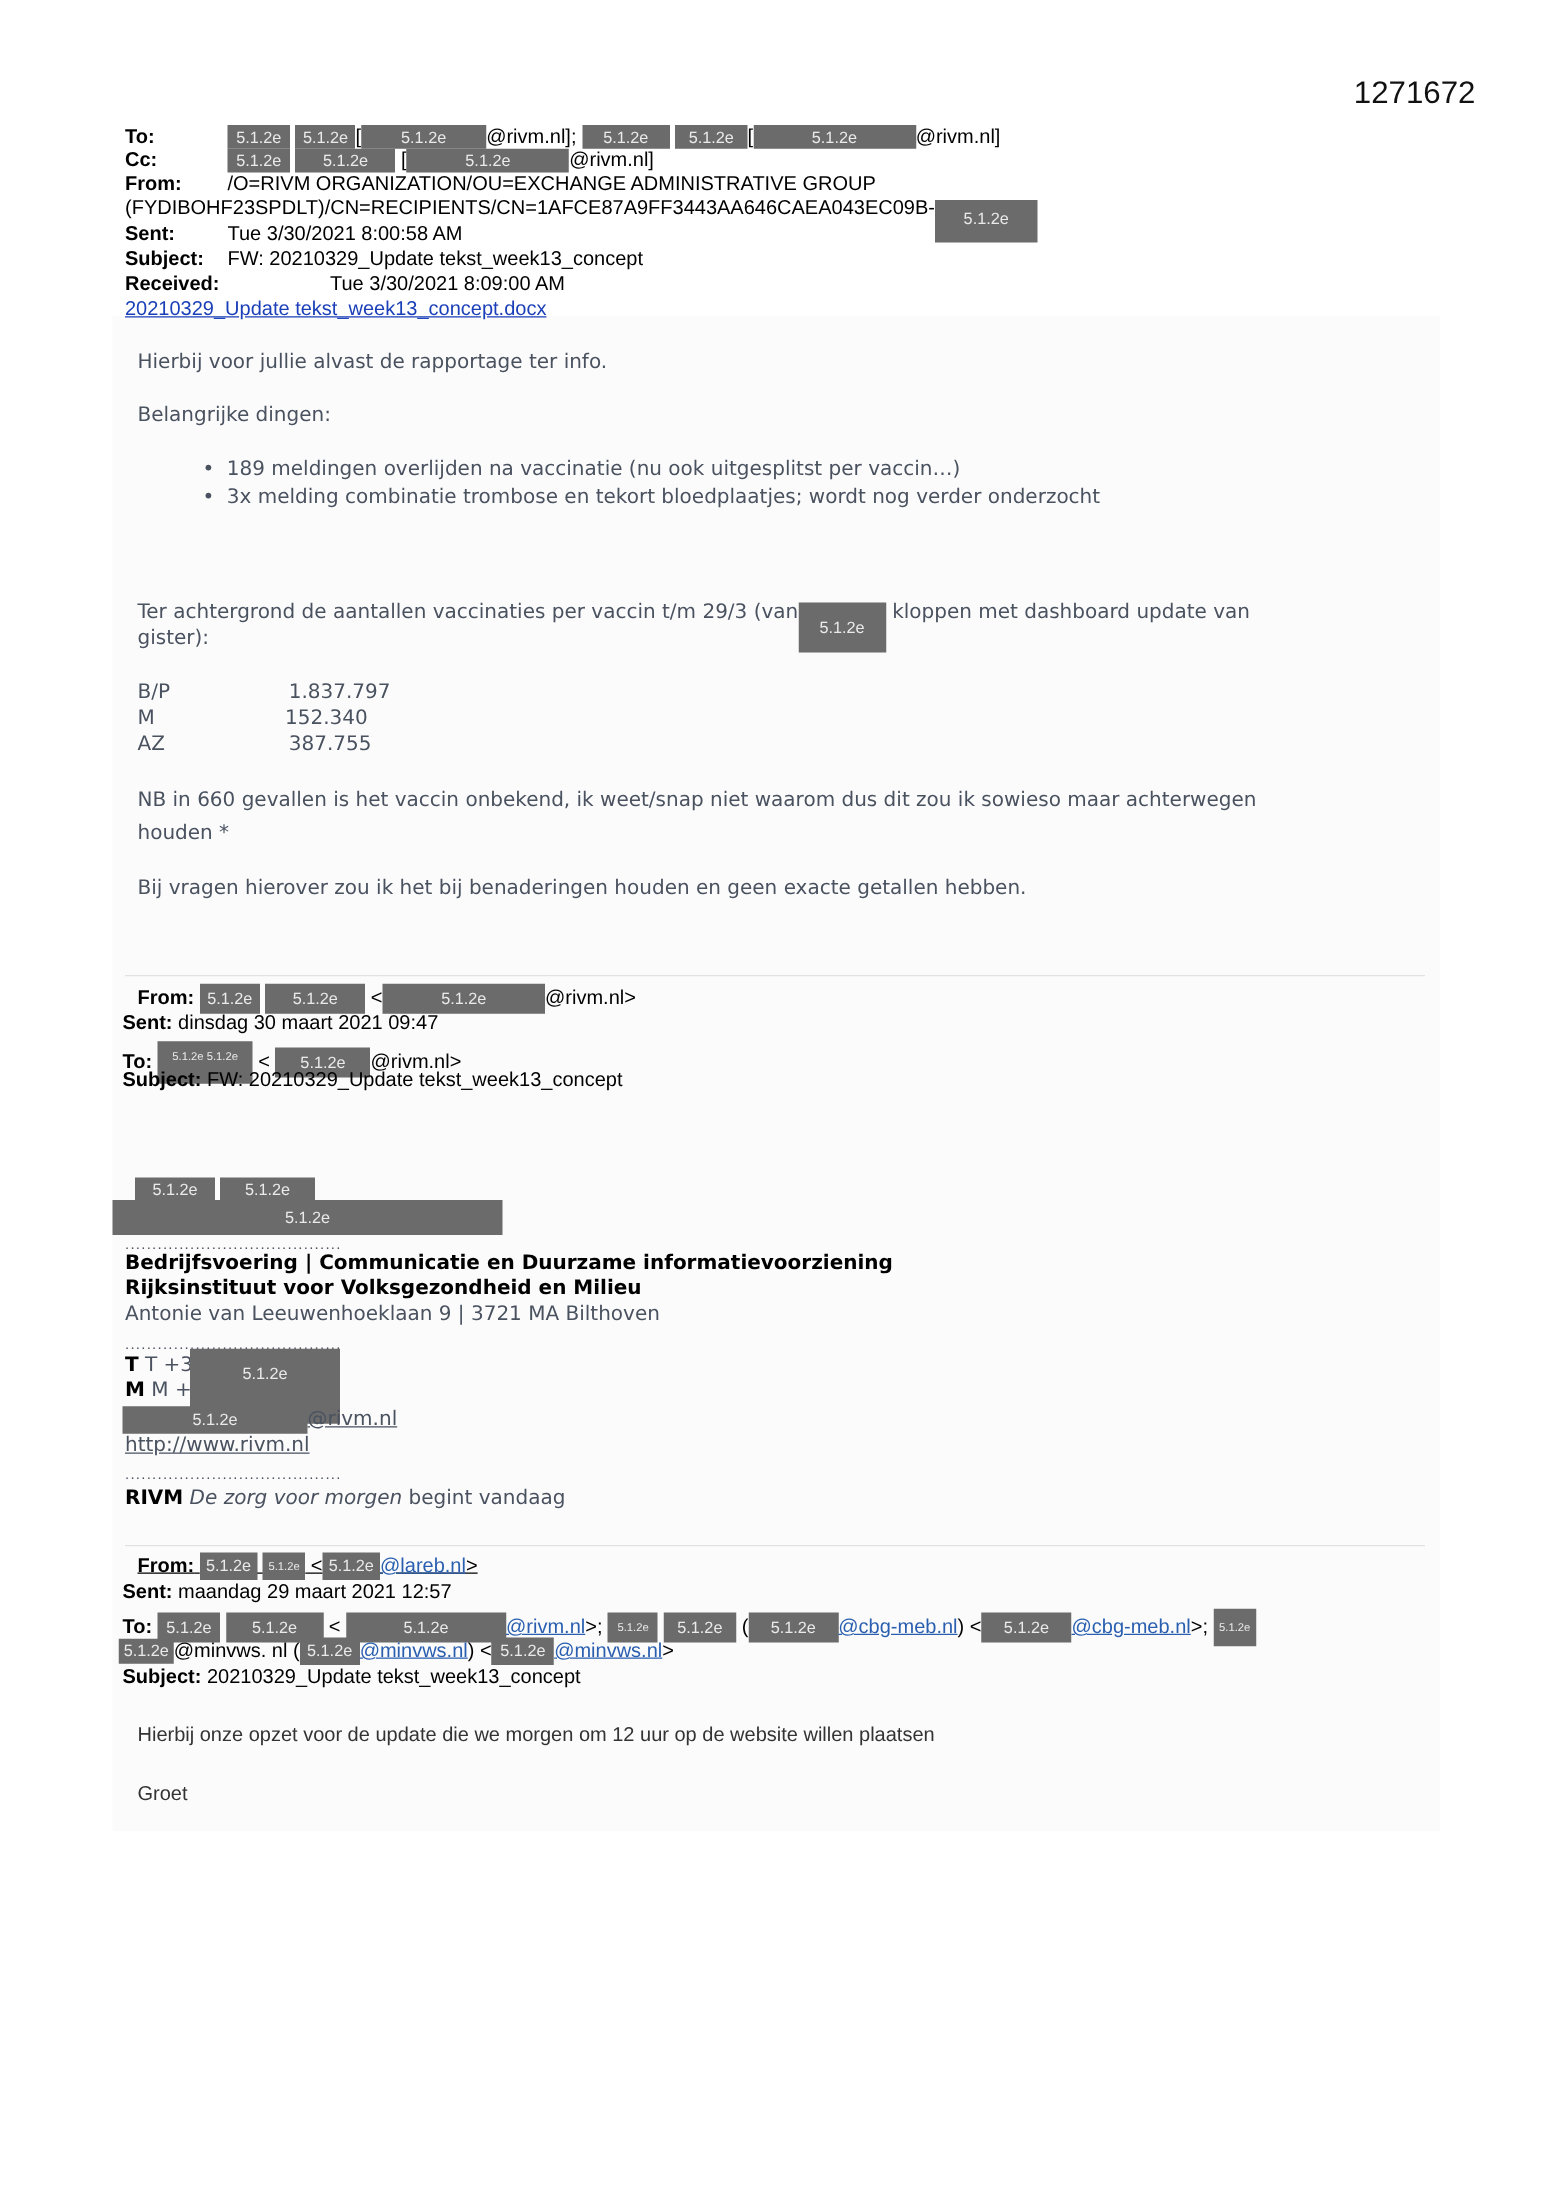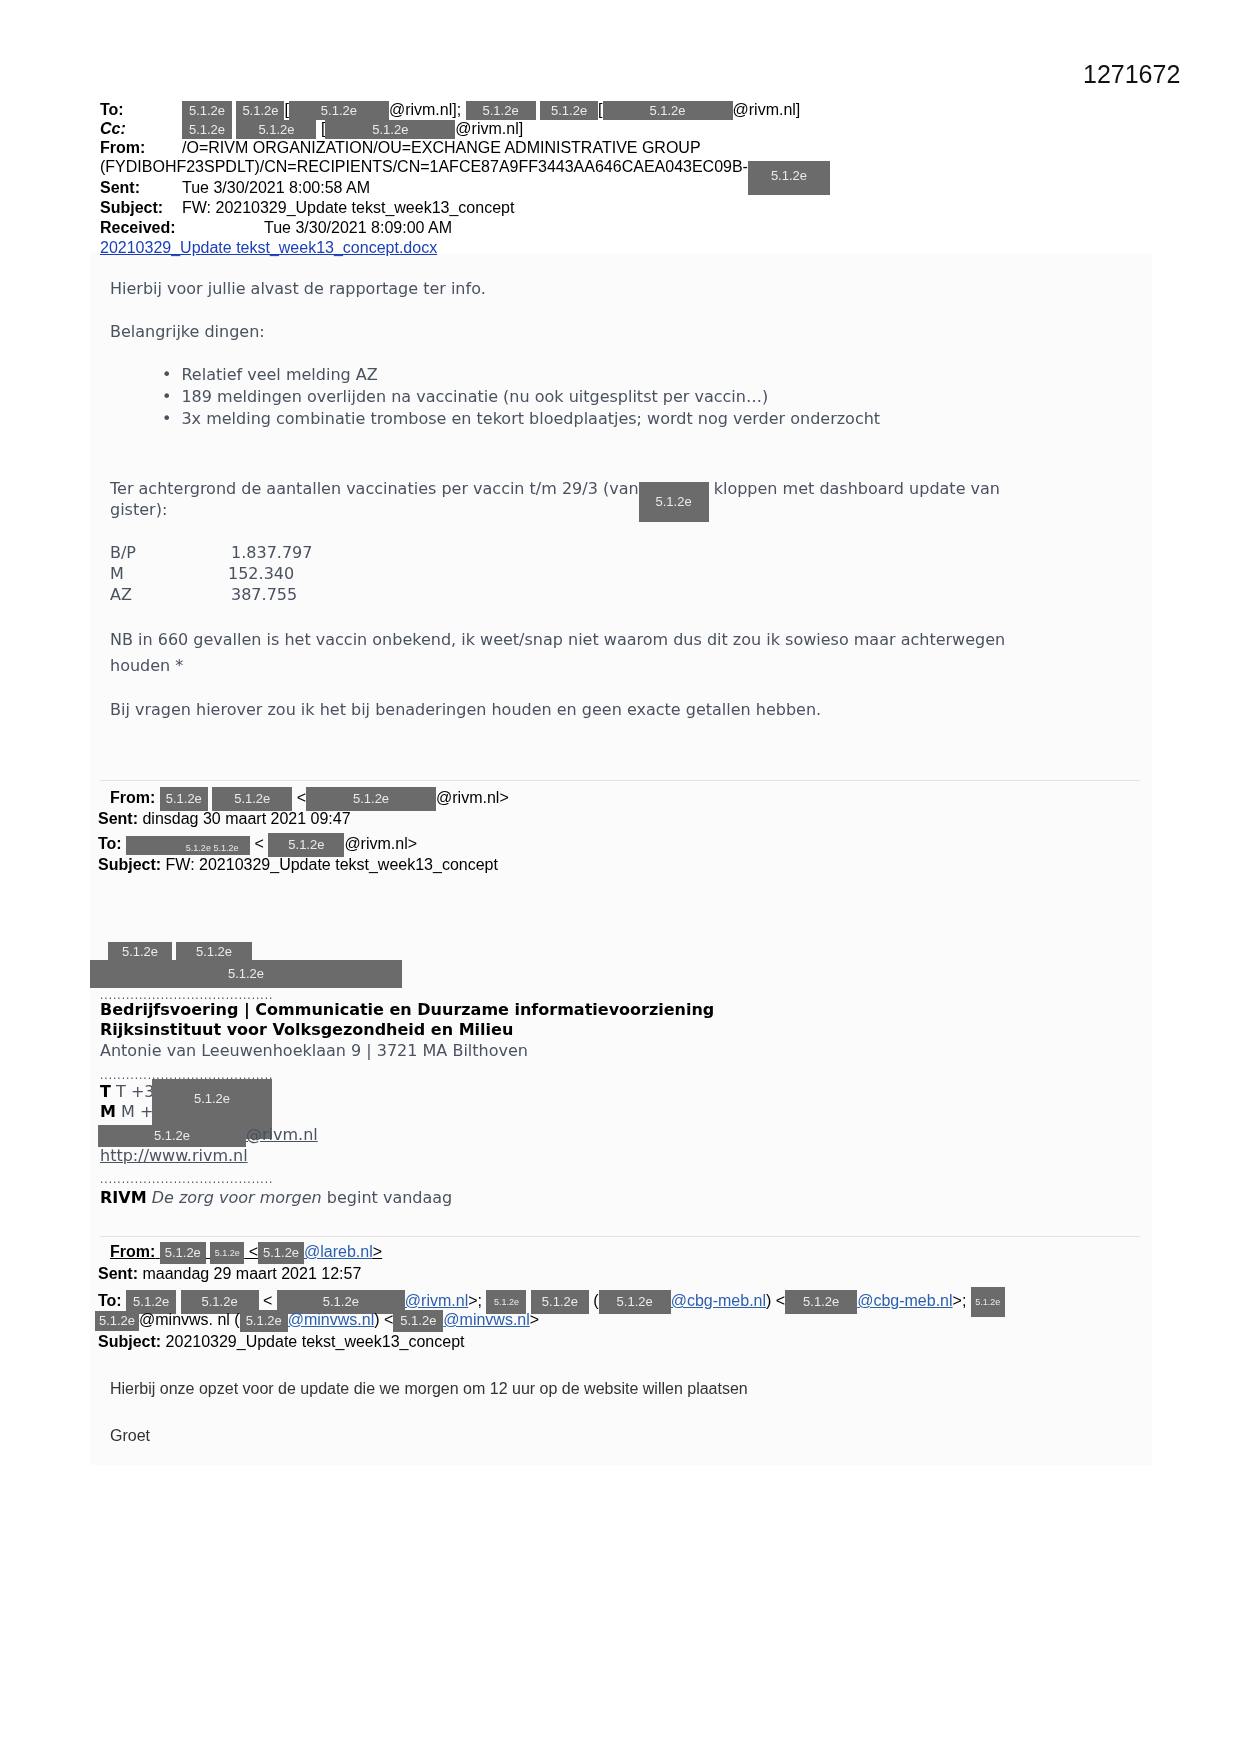--- a/index.html
+++ b/index.html
@@ -27,21 +27,21 @@
 <body>
 
 <div class="abs docnum">1271672</div>
 
 <div class="panel"></div>
 
 <div class="abs hdr" style="left:100px;top:100px;">
   <b style="display:inline-block;width:82px;">To:</b><span class="red" style="width:50px;">5.1.2e</span> <span class="red" style="width:48px;">5.1.2e</span>[<span class="red" style="width:100px;">5.1.2e</span><span>@rivm.nl];</span> <span class="red" style="width:70px;">5.1.2e</span> <span class="red" style="width:58px;">5.1.2e</span>[<span class="red" style="width:130px;">5.1.2e</span><span>@rivm.nl]</span>
 </div>
 <div class="abs hdr" style="left:100px;top:119px;">
-  <b style="display:inline-block;width:82px;font-style:italic;">Cc:</b><span class="red" style="width:50px;">5.1.2e</span> <span class="red" style="width:80px;">5.1.2e</span> [<span class="red" style="width:130px;">5.1.2e</span><span>@rivm.nl]</span>
+  <b style="display:inline-block;width:82px;">Cc:</b><span class="red" style="width:50px;">5.1.2e</span> <span class="red" style="width:80px;">5.1.2e</span> [<span class="red" style="width:130px;">5.1.2e</span><span>@rivm.nl]</span>
 </div>
 <div class="abs hdr" style="left:100px;top:138px;">
   <b style="display:inline-block;width:82px;">From:</b><span>/O=RIVM ORGANIZATION/OU=EXCHANGE ADMINISTRATIVE GROUP</span>
 </div>
 <div class="abs hdr" style="left:100px;top:157px;">
   <span>(FYDIBOHF23SPDLT)/CN=RECIPIENTS/CN=1AFCE87A9FF3443AA646CAEA043EC09B-</span><span class="red" style="width:82px;height:34px;line-height:30px;vertical-align:-8px;">5.1.2e</span>
 </div>
 <div class="abs hdr" style="left:100px;top:178px;">
   <b style="display:inline-block;width:82px;">Sent:</b><span>Tue 3/30/2021 8:00:58 AM</span>
 </div>
@@ -49,21 +49,20 @@
   <b style="display:inline-block;width:82px;">Subject:</b><span>FW: 20210329_Update tekst_week13_concept</span>
 </div>
 <div class="abs hdr" style="left:100px;top:218px;">
   <b style="display:inline-block;width:164px;">Received:</b><span>Tue 3/30/2021 8:09:00 AM</span>
 </div>
 <div class="abs hdr link" style="left:100px;top:238px;">20210329_Update tekst_week13_concept.docx</div>
 
 <div class="abs body" style="left:110px;top:279px;">Hierbij voor jullie alvast de rapportage ter info.</div>
 <div class="abs body" style="left:110px;top:322px;">Belangrijke dingen:</div>
 <ul class="abs body bl" style="left:162px;top:364px;line-height:22px;">
-  <li>Relatief veel melding AZ</li>
   <li>189 meldingen overlijden na vaccinatie (nu ook uitgesplitst per vaccin…)</li>
   <li>3x melding combinatie trombose en tekort bloedplaatjes; wordt nog verder onderzocht</li>
 </ul>
 <div class="abs body" style="left:110px;top:479px;">
   <span>Ter achtergrond de aantallen vaccinaties per vaccin t/m 29/3 (van</span><span class="red" style="width:70px;height:40px;line-height:40px;vertical-align:-12px;">5.1.2e</span> <span>kloppen met dashboard update van</span>
 </div>
 <div class="abs body" style="left:110px;top:500px;">gister):</div>
 
 <div class="abs body" style="left:110px;top:542px;line-height:21px;">
   <div><span style="display:inline-block;width:121px;">B/P</span><span>1.837.797</span></div>
@@ -77,21 +76,21 @@
 
 <div class="sep" style="top:780px;"></div>
 
 <div class="abs cal" style="left:110px;top:787px;">
   <b>From:</b> <span class="red" style="width:48px;height:24px;line-height:24px;">5.1.2e</span> <span class="red" style="width:80px;height:24px;line-height:24px;">5.1.2e</span> &lt;<span class="red" style="width:130px;height:24px;line-height:24px;">5.1.2e</span><span>@rivm.nl&gt;</span>
 </div>
 <div class="abs cal" style="left:98px;top:810px;">
   <b>Sent:</b> <span>dinsdag 30 maart 2021 09:47</span>
 </div>
 <div class="abs cal" style="left:98px;top:833px;">
-  <b>To:</b> <span class="red sm" style="width:76px;height:19px;line-height:24px;padding-left:48px;">5.1.2e 5.1.2e</span> &lt; <span class="red" style="width:76px;height:24px;line-height:24px;">5.1.2e</span><span>@rivm.nl&gt;</span>
+  <b>To:</b> <span class="red sm" style="width:76px;height:34px;line-height:24px;">5.1.2e 5.1.2e</span> &lt; <span class="red" style="width:76px;height:24px;line-height:24px;">5.1.2e</span><span>@rivm.nl&gt;</span>
 </div>
 <div class="abs cal" style="left:98px;top:856px;">
   <b>Subject:</b> <span>FW: 20210329_Update tekst_week13_concept</span>
 </div>
 
 <div class="abs red" style="left:108px;top:942px;width:64px;height:22px;">5.1.2e</div>
 <div class="abs red" style="left:176px;top:942px;width:76px;height:22px;">5.1.2e</div>
 <div class="abs red" style="left:90px;top:960px;width:312px;height:28px;line-height:28px;">5.1.2e</div>
 
 <div class="abs dots" style="left:100px;top:988px;">........................................</div>

